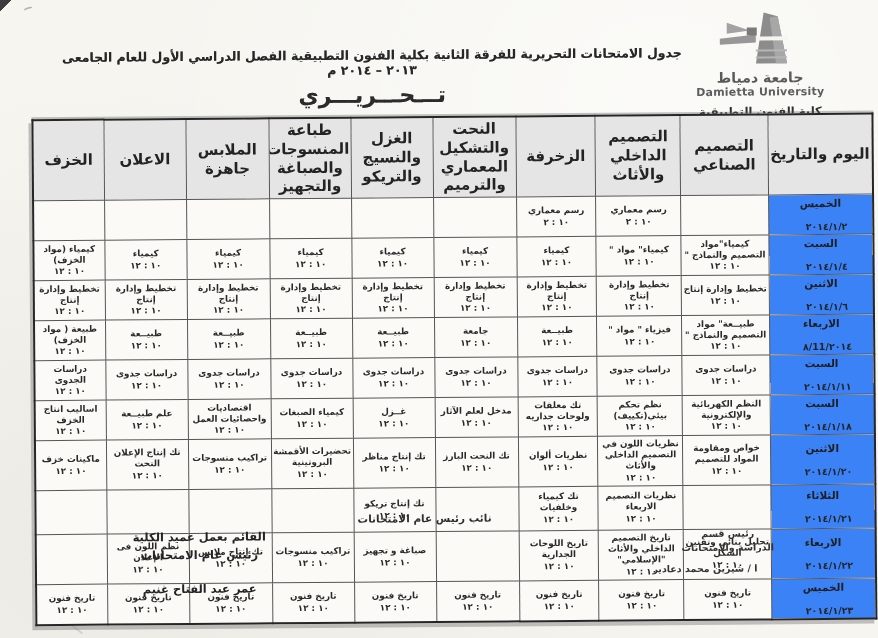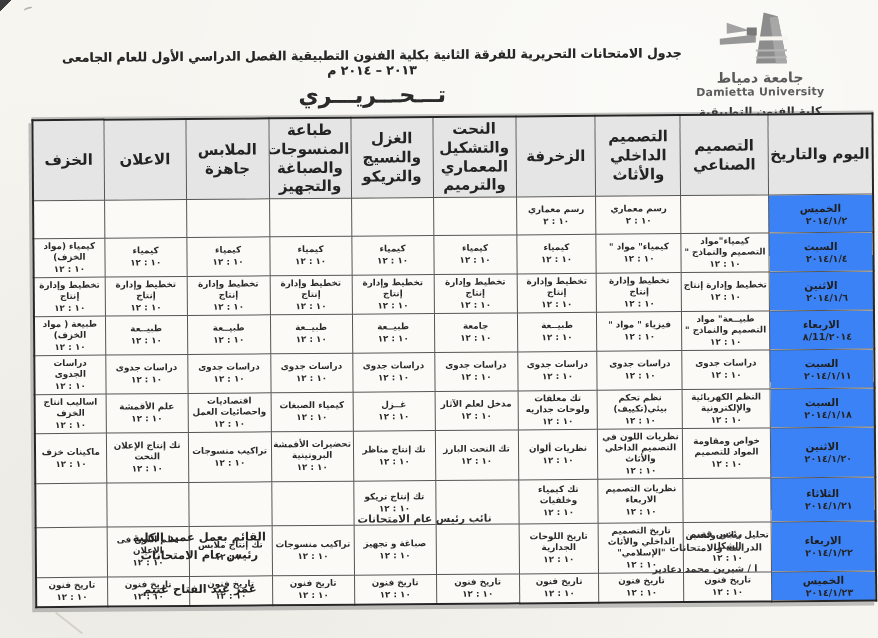--- a/index.html
+++ b/index.html
@@ -46,31 +46,31 @@
   .exams thead th { height:40px; font-size:15px; font-weight:bold; color:#232323;
      background:#e5e5e5; line-height:1.25; }
   .exams tbody tr { height:34px; }
   .exams tbody tr:nth-child(1) { height:38px; }
   .exams tbody tr:nth-child(5) { height:31px; }
   .exams tbody tr:nth-child(8) { height:44px; }
   .exams tbody tr:nth-child(9) { height:40px; }
   .exams tbody tr:nth-child(10){ height:28px; }
   .day-cell { background:#3b82f6; }
   .day-cell .day { font-size:10.5px; font-weight:bold; color:#1f1f1f; }
-  .day-cell .date { font-size:9.5px; font-weight:bold; color:#242424; margin-top:1px;padding-left:12px; }
+  .day-cell .date { font-size:9.5px; font-weight:bold; color:#242424; margin-top:12px;padding-left:12px; }
   .exams td { font-size:8.8px; font-weight:bold; color:#2a2a2a; line-height:1.25; }
   .exams td .time { margin-top:1px; font-size:8.8px; color:#2a2a2a; }
 
   
   .deputy { position:absolute; top:512px; right:330px; width:250px; text-align:center;
      font-size:10.5px; font-weight:bold; color:#2e2e2e; }
   .sig-left { position:absolute; top:527px; left:105px; width:185px; text-align:center;
      font-size:11.5px; font-weight:bold; color:#242424; line-height:1.55; }
   .sig-left .name { margin-top:16px; }
-  .sig-right { position:absolute; top:529px; right:99px; width:130px; text-align:center;
+  .sig-right { position:absolute; top:529px; right:87px; width:130px; text-align:center;
      font-size:9.5px; font-weight:bold; color:#333; line-height:1.5; }
   .sig-right-name { position:absolute; top:565px; right:100px; width:150px; text-align:center;
      font-size:9.5px; font-weight:bold; color:#333; }
 </style>
 </head>
 <body>
 
 <div class="page">
   <div class="sheet">
     <div class="corner-mark"></div>
@@ -342,21 +342,21 @@
               </td>
               <td>
                 <div class="subj">كيمياء الصبغات</div>
                 <div class="time">١٠ : ١٢</div>
               </td>
               <td>
                 <div class="subj">اقتصاديات واحصائيات العمل</div>
                 <div class="time">١٠ : ١٢</div>
               </td>
               <td>
-                <div class="subj">علم الأقمشة</div>
+                <div class="subj">علم طبيــعة</div>
                 <div class="time">١٠ : ١٢</div>
               </td>
               <td>
                 <div class="subj">اساليب انتاج الخزف</div>
                 <div class="time">١٠ : ١٢</div>
               </td>
             </tr>
             <tr>
               <th class="day-cell">
                 <div class="day">الاثنين</div>

